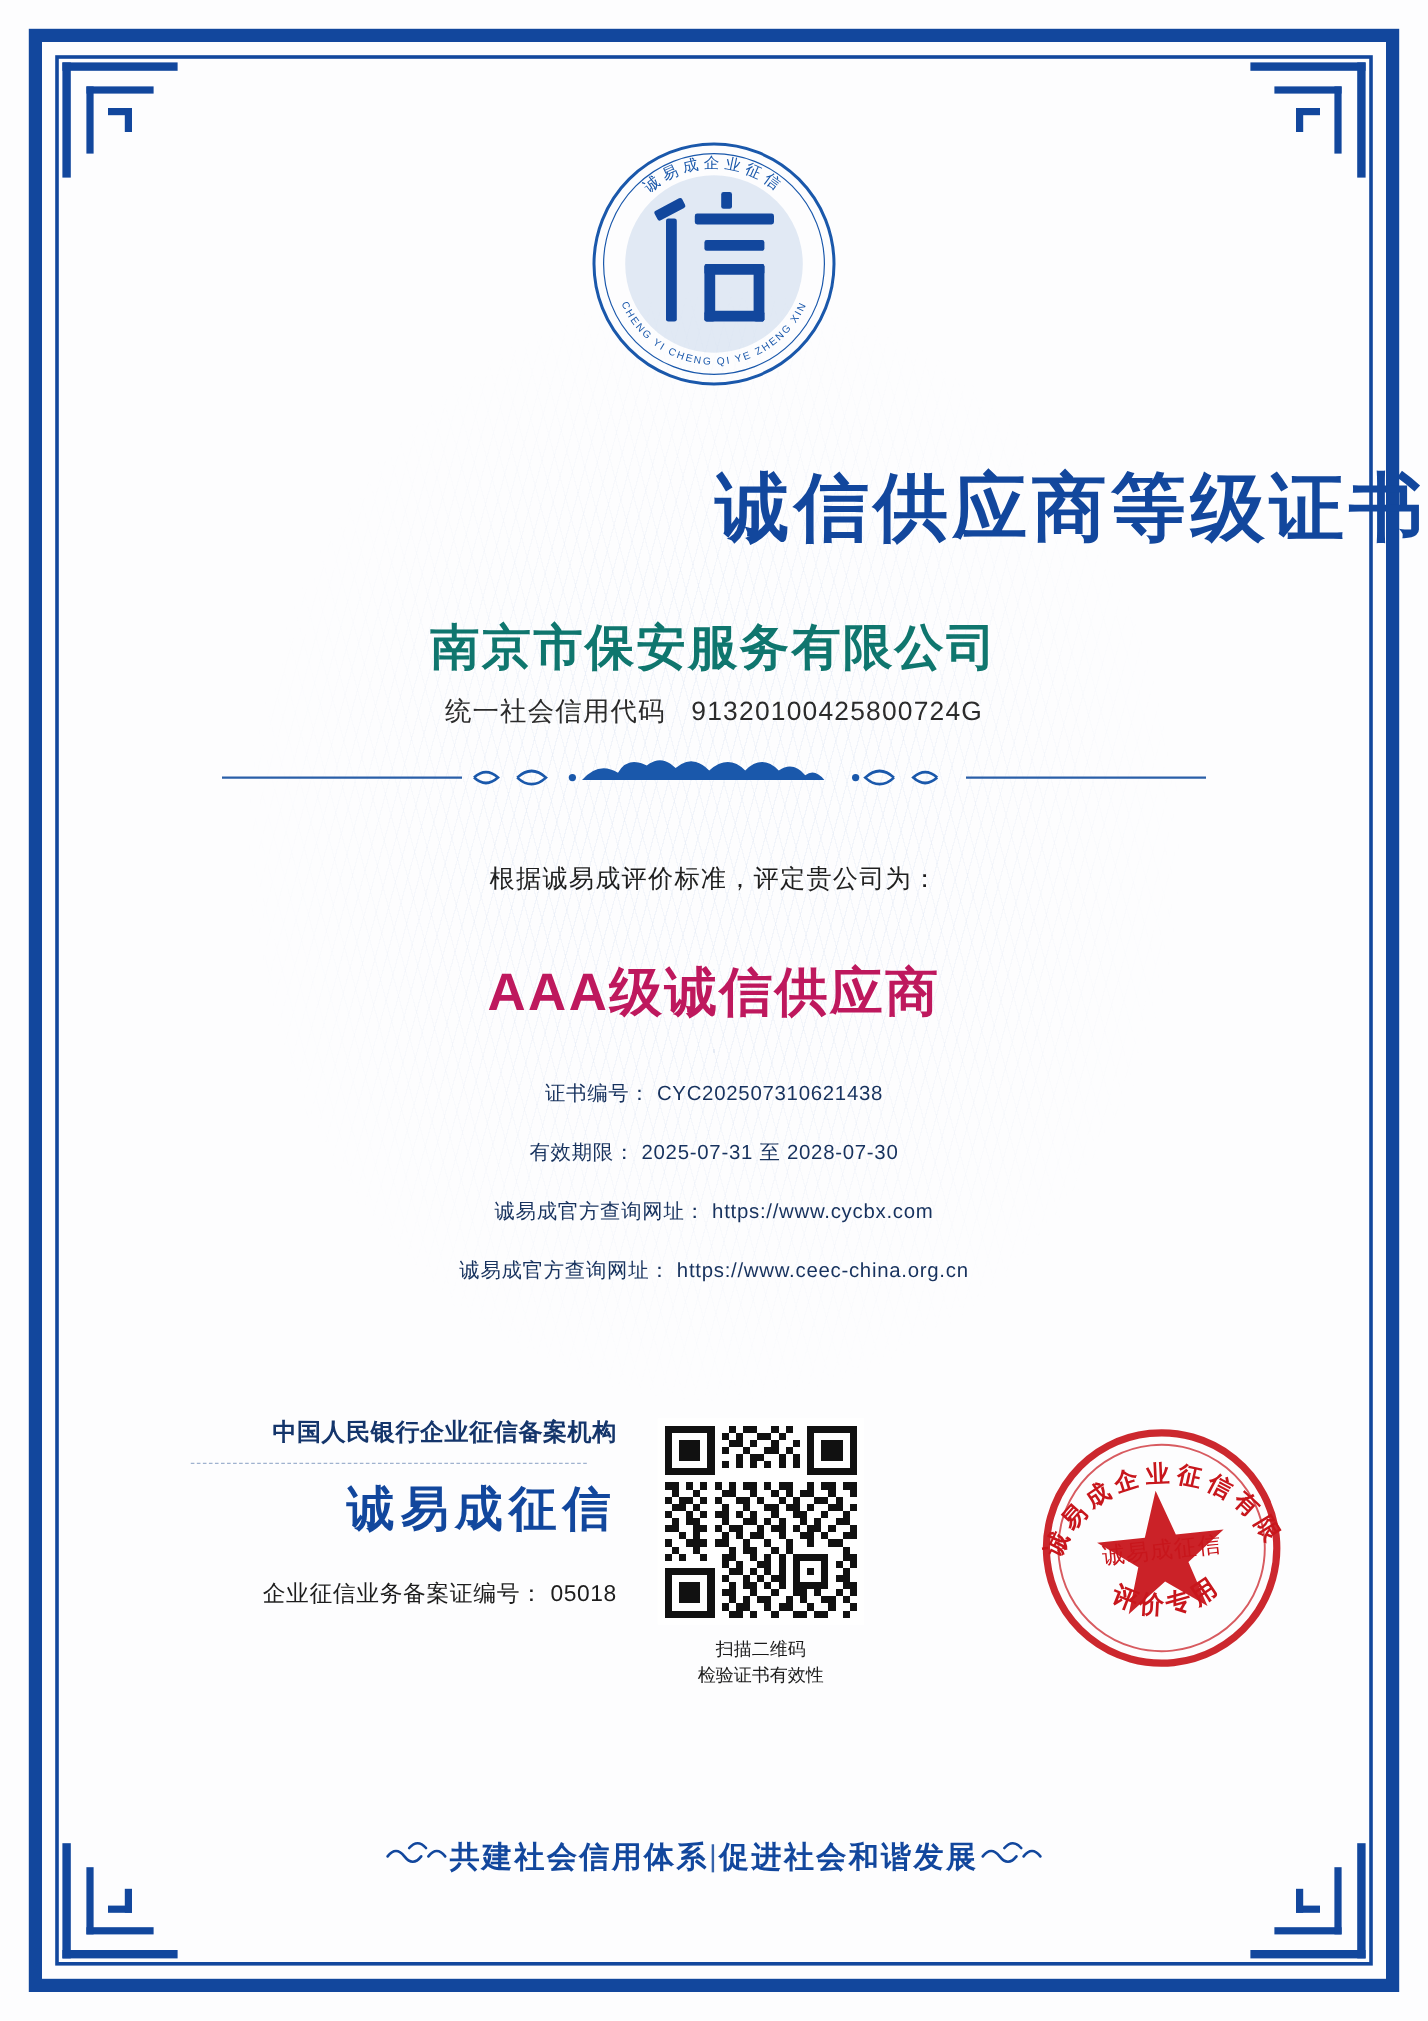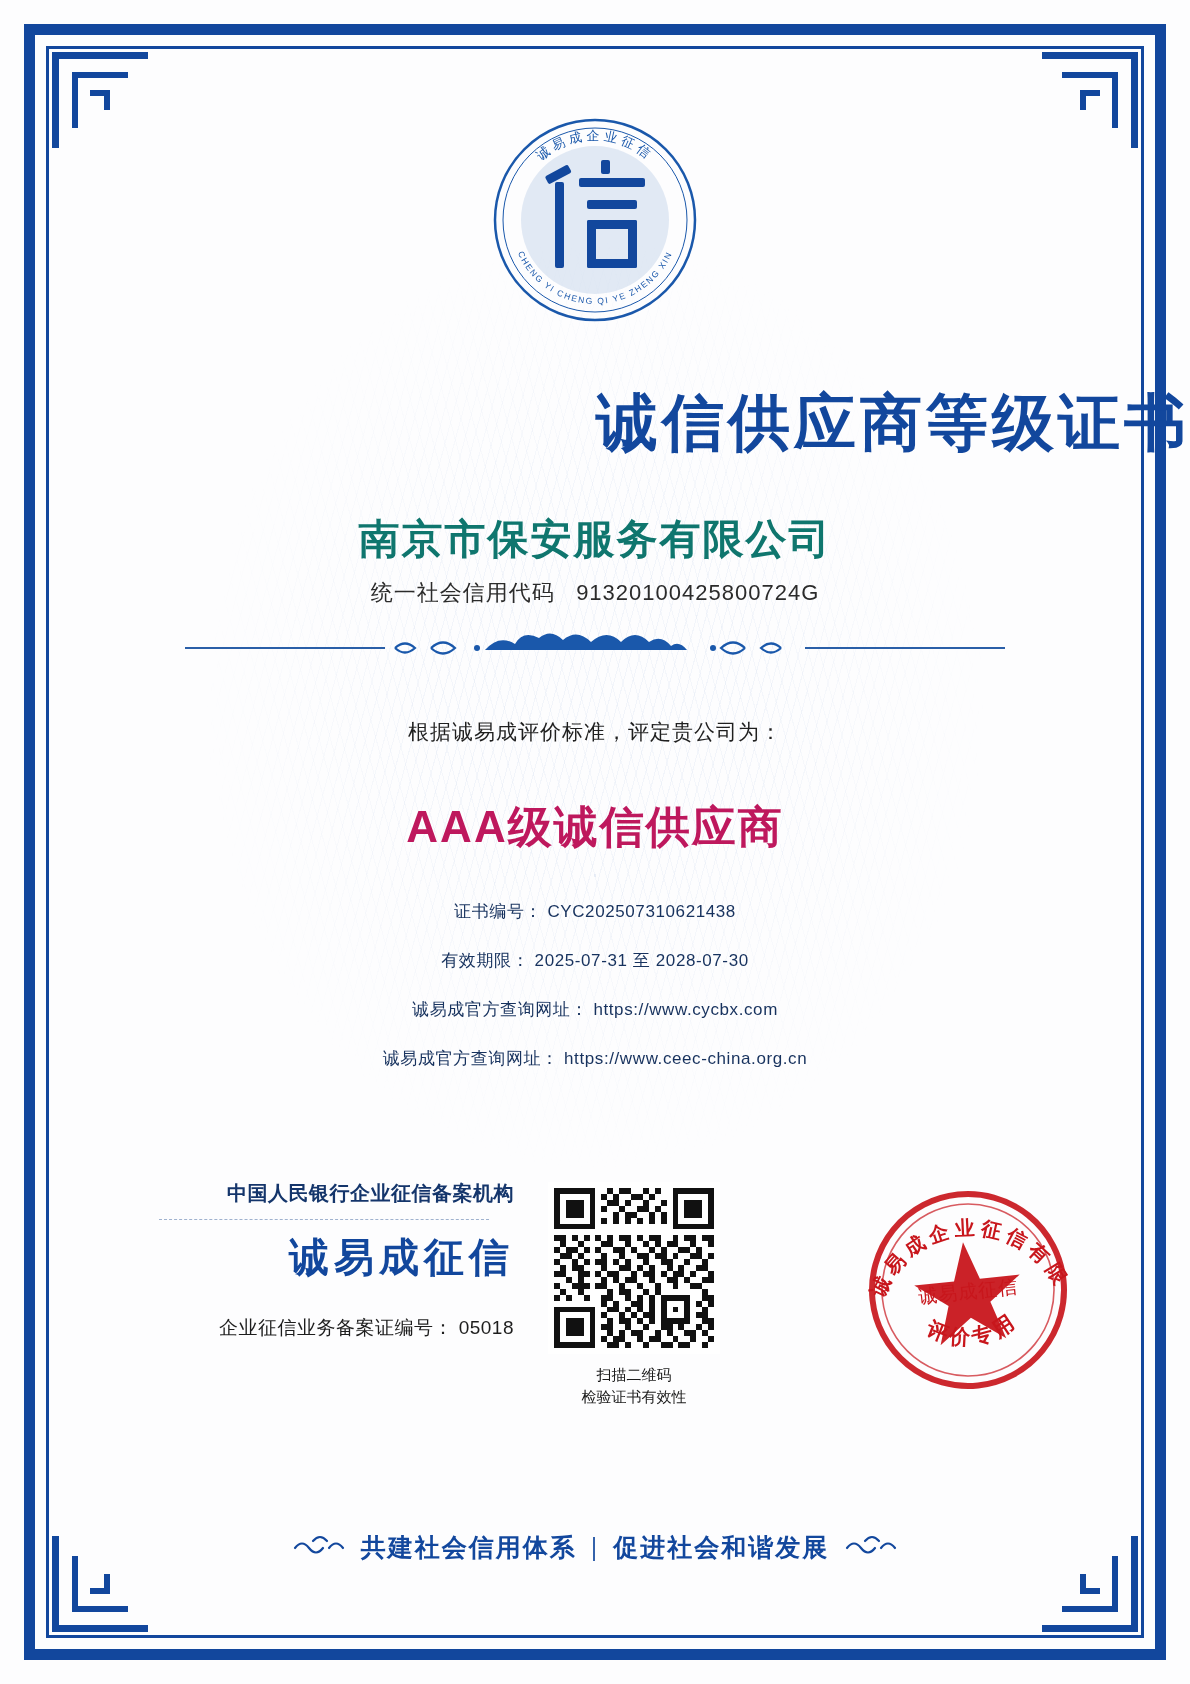--- a/index.html
+++ b/index.html
@@ -238,21 +238,20 @@
     left: 0; right: 0;
     bottom: 120px;
     text-align: center;
     color: #12479d;
     font-size: 25px;
     font-weight: bold;
     letter-spacing: 2px;
     display: flex;
     align-items: center;
     justify-content: center;
-    gap: 14px;
   }
   .footer .sep {
     font-weight: normal;
     color: #12479d;
     opacity: .85;
   }
   .footer .wave-ico { display: inline-block; }
 </style>
 </head>
 <body>

